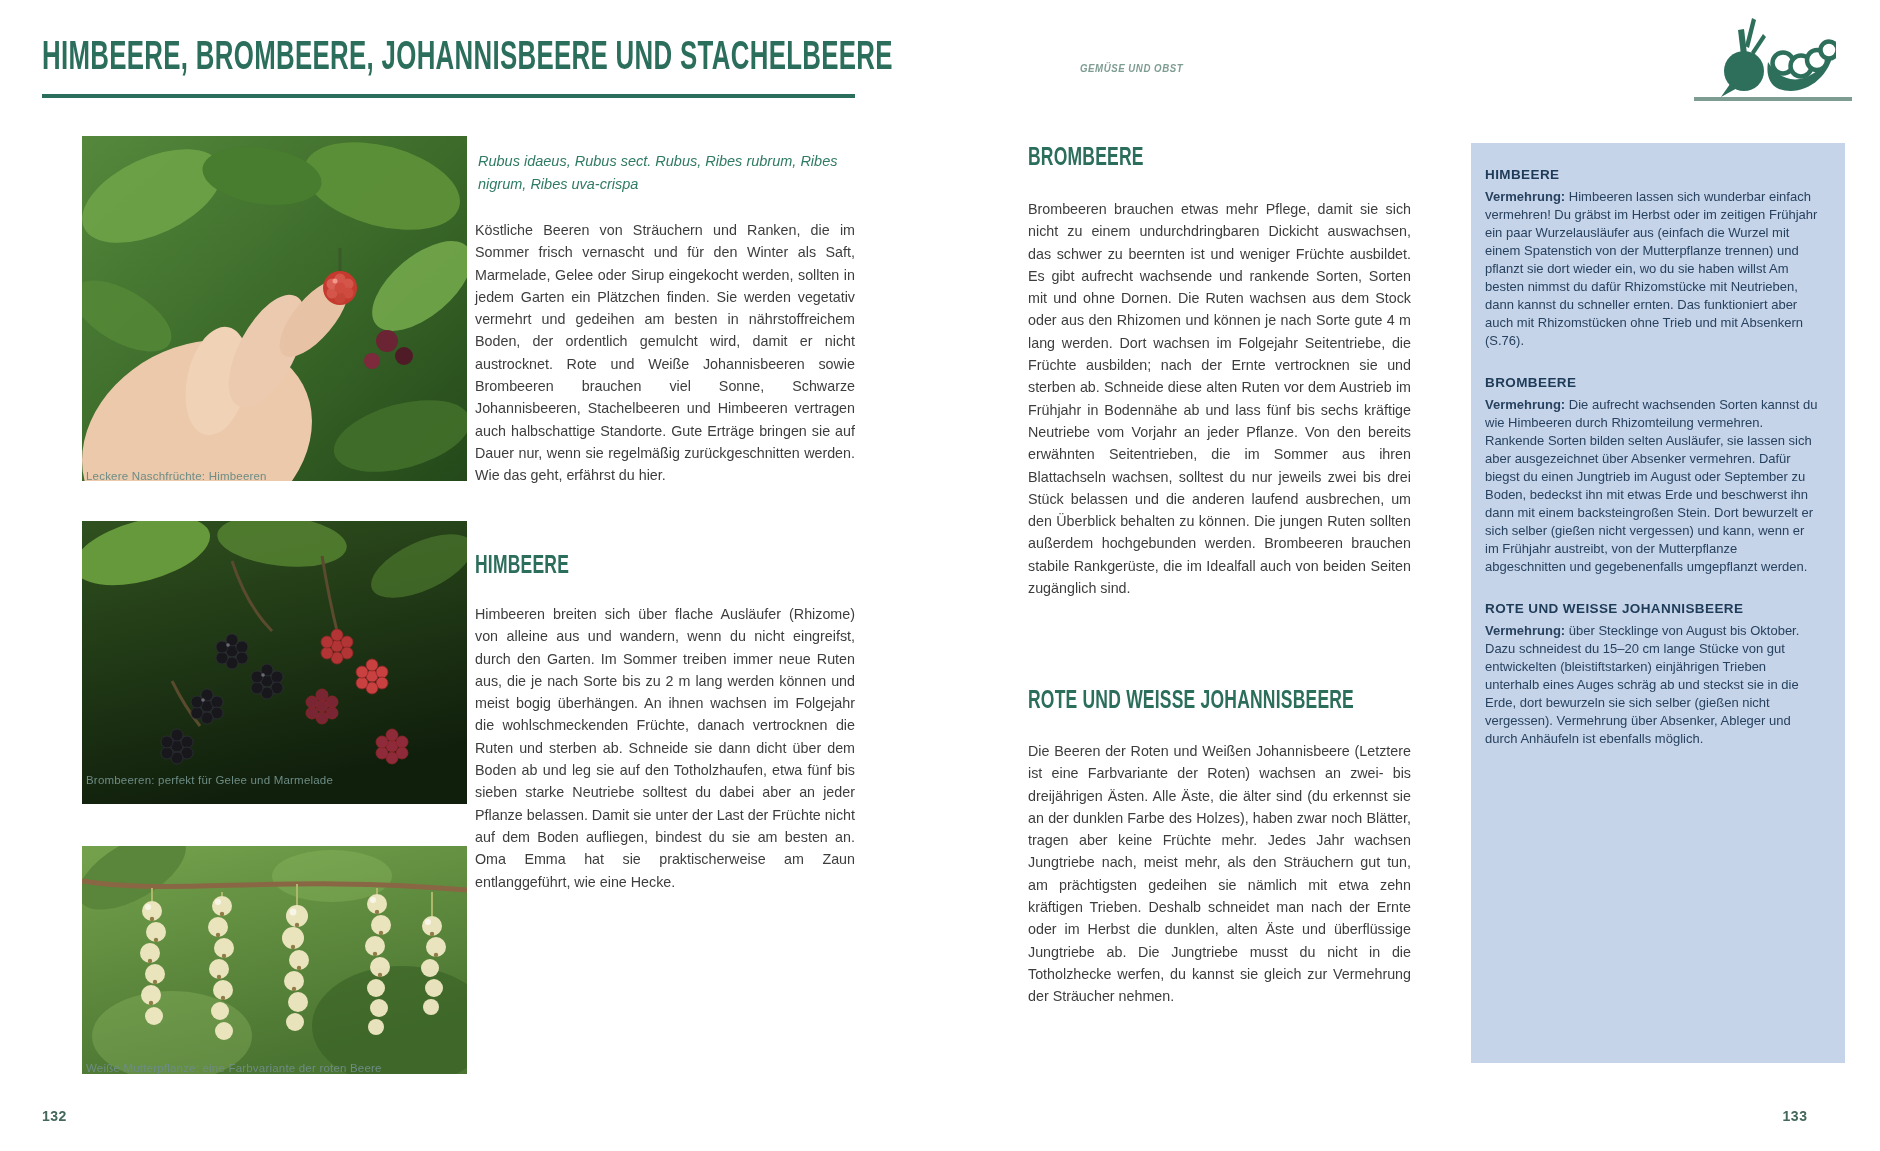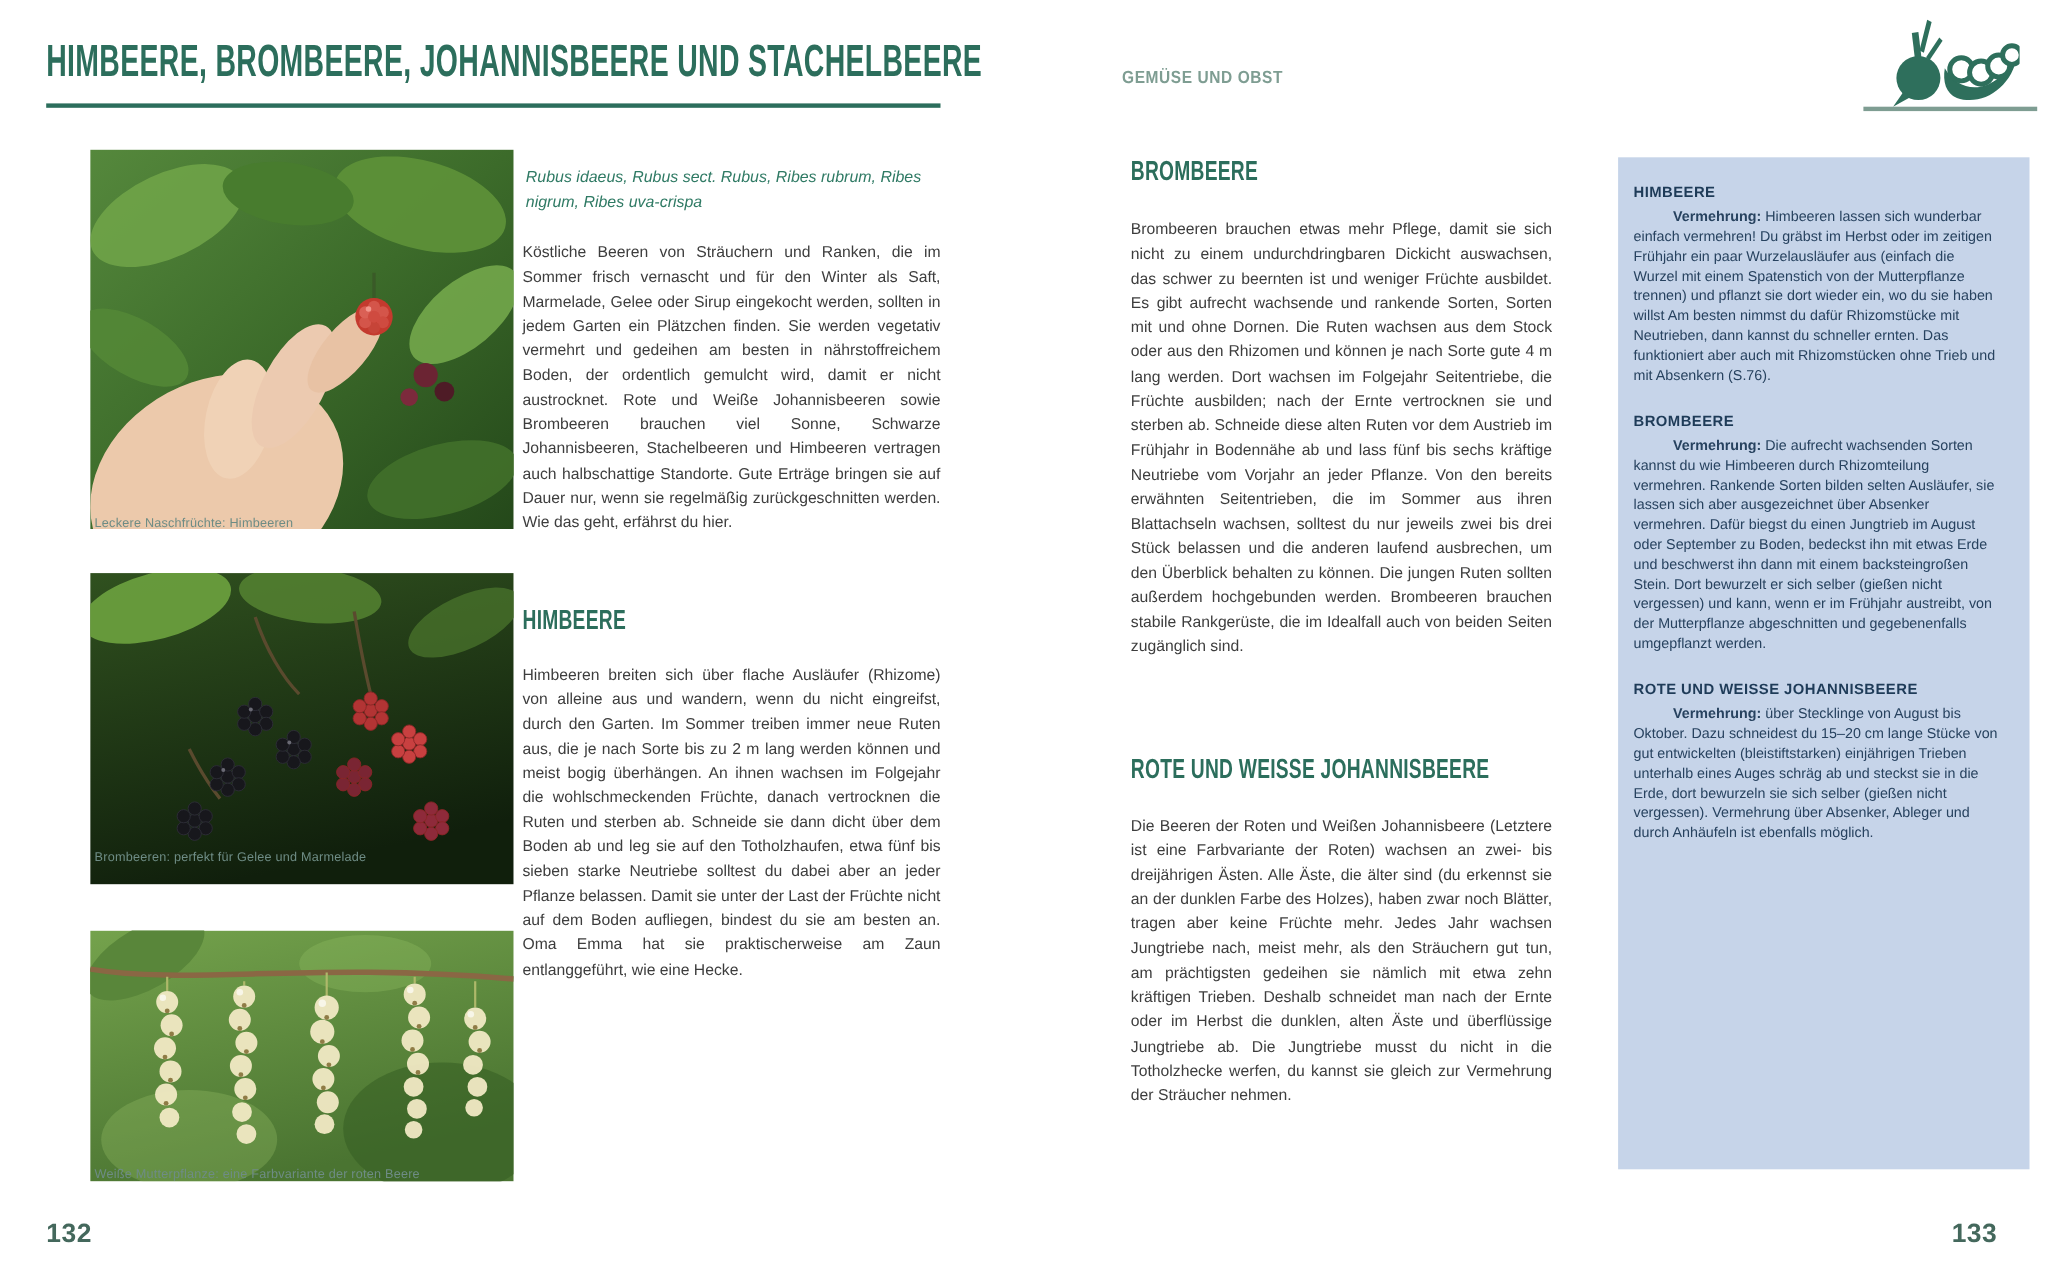--- a/index.html
+++ b/index.html
@@ -35,38 +35,38 @@
     font-size:14.3px;line-height:22.3px;color:var(--body);
     text-align:justify;
   }
   .species{
     position:absolute;left:478px;top:150px;width:380px;margin:0;
     font-style:italic;font-size:14.5px;line-height:23px;color:var(--species);
   }
   .caption{position:absolute;left:42px;width:390px;font-size:11.5px;color:var(--caption);letter-spacing:0.2px;margin-left:44px;}
   .photo{position:absolute;left:42px;display:block;line-height:0;}
   .photo svg{display:block;}
-  .pagenum{position:absolute;font-size:24px;font-weight:bold;color:var(--pagenum);letter-spacing:0.5px;}
+  .pagenum{position:absolute;font-size:14px;font-weight:bold;color:var(--pagenum);letter-spacing:0.5px;}
   
-  .running-head{position:absolute;left:1020px;top:62px;font-size:16px;letter-spacing:0.6px;color:var(--rule-light);font-weight:bold;}
+  .running-head{position:absolute;left:1080px;top:62px;font-size:11px;letter-spacing:0.6px;color:var(--rule-light);font-weight:bold;font-style:italic;}
   .corner-icon{position:absolute;left:1716px;top:14px;}
   .icon-rule{position:absolute;left:1694px;top:97px;width:158px;height:3.5px;background:var(--rule-light);}
   .infobox{
     position:absolute;left:1471px;top:143px;width:374px;height:920px;
     background:var(--sidebar-bg);
     padding:24px 26px 24px 14px;
   }
   .infobox h3{
     margin:0 0 6px 0;font-size:13.5px;font-weight:bold;letter-spacing:0.4px;
     color:var(--sidebar-head);
   }
   .infobox .sect{margin-top:25px;}
   .infobox .sect:first-child{margin-top:0;}
   .infobox p{margin:0;font-size:13px;line-height:18px;color:var(--sidebar-text);}
-  .infobox strong{font-weight:bold;margin-left:36px;}
+  .infobox strong{font-weight:bold;}
 </style>
 </head>
 <body>
 
 <div class="spread">
 
   <h1 class="title"><span class="cond">HIMBEERE, BROMBEERE, JOHANNISBEERE UND STACHELBEERE</span></h1>
   <div class="title-rule"></div>
 
   <figure class="photo" style="top:120px;">

